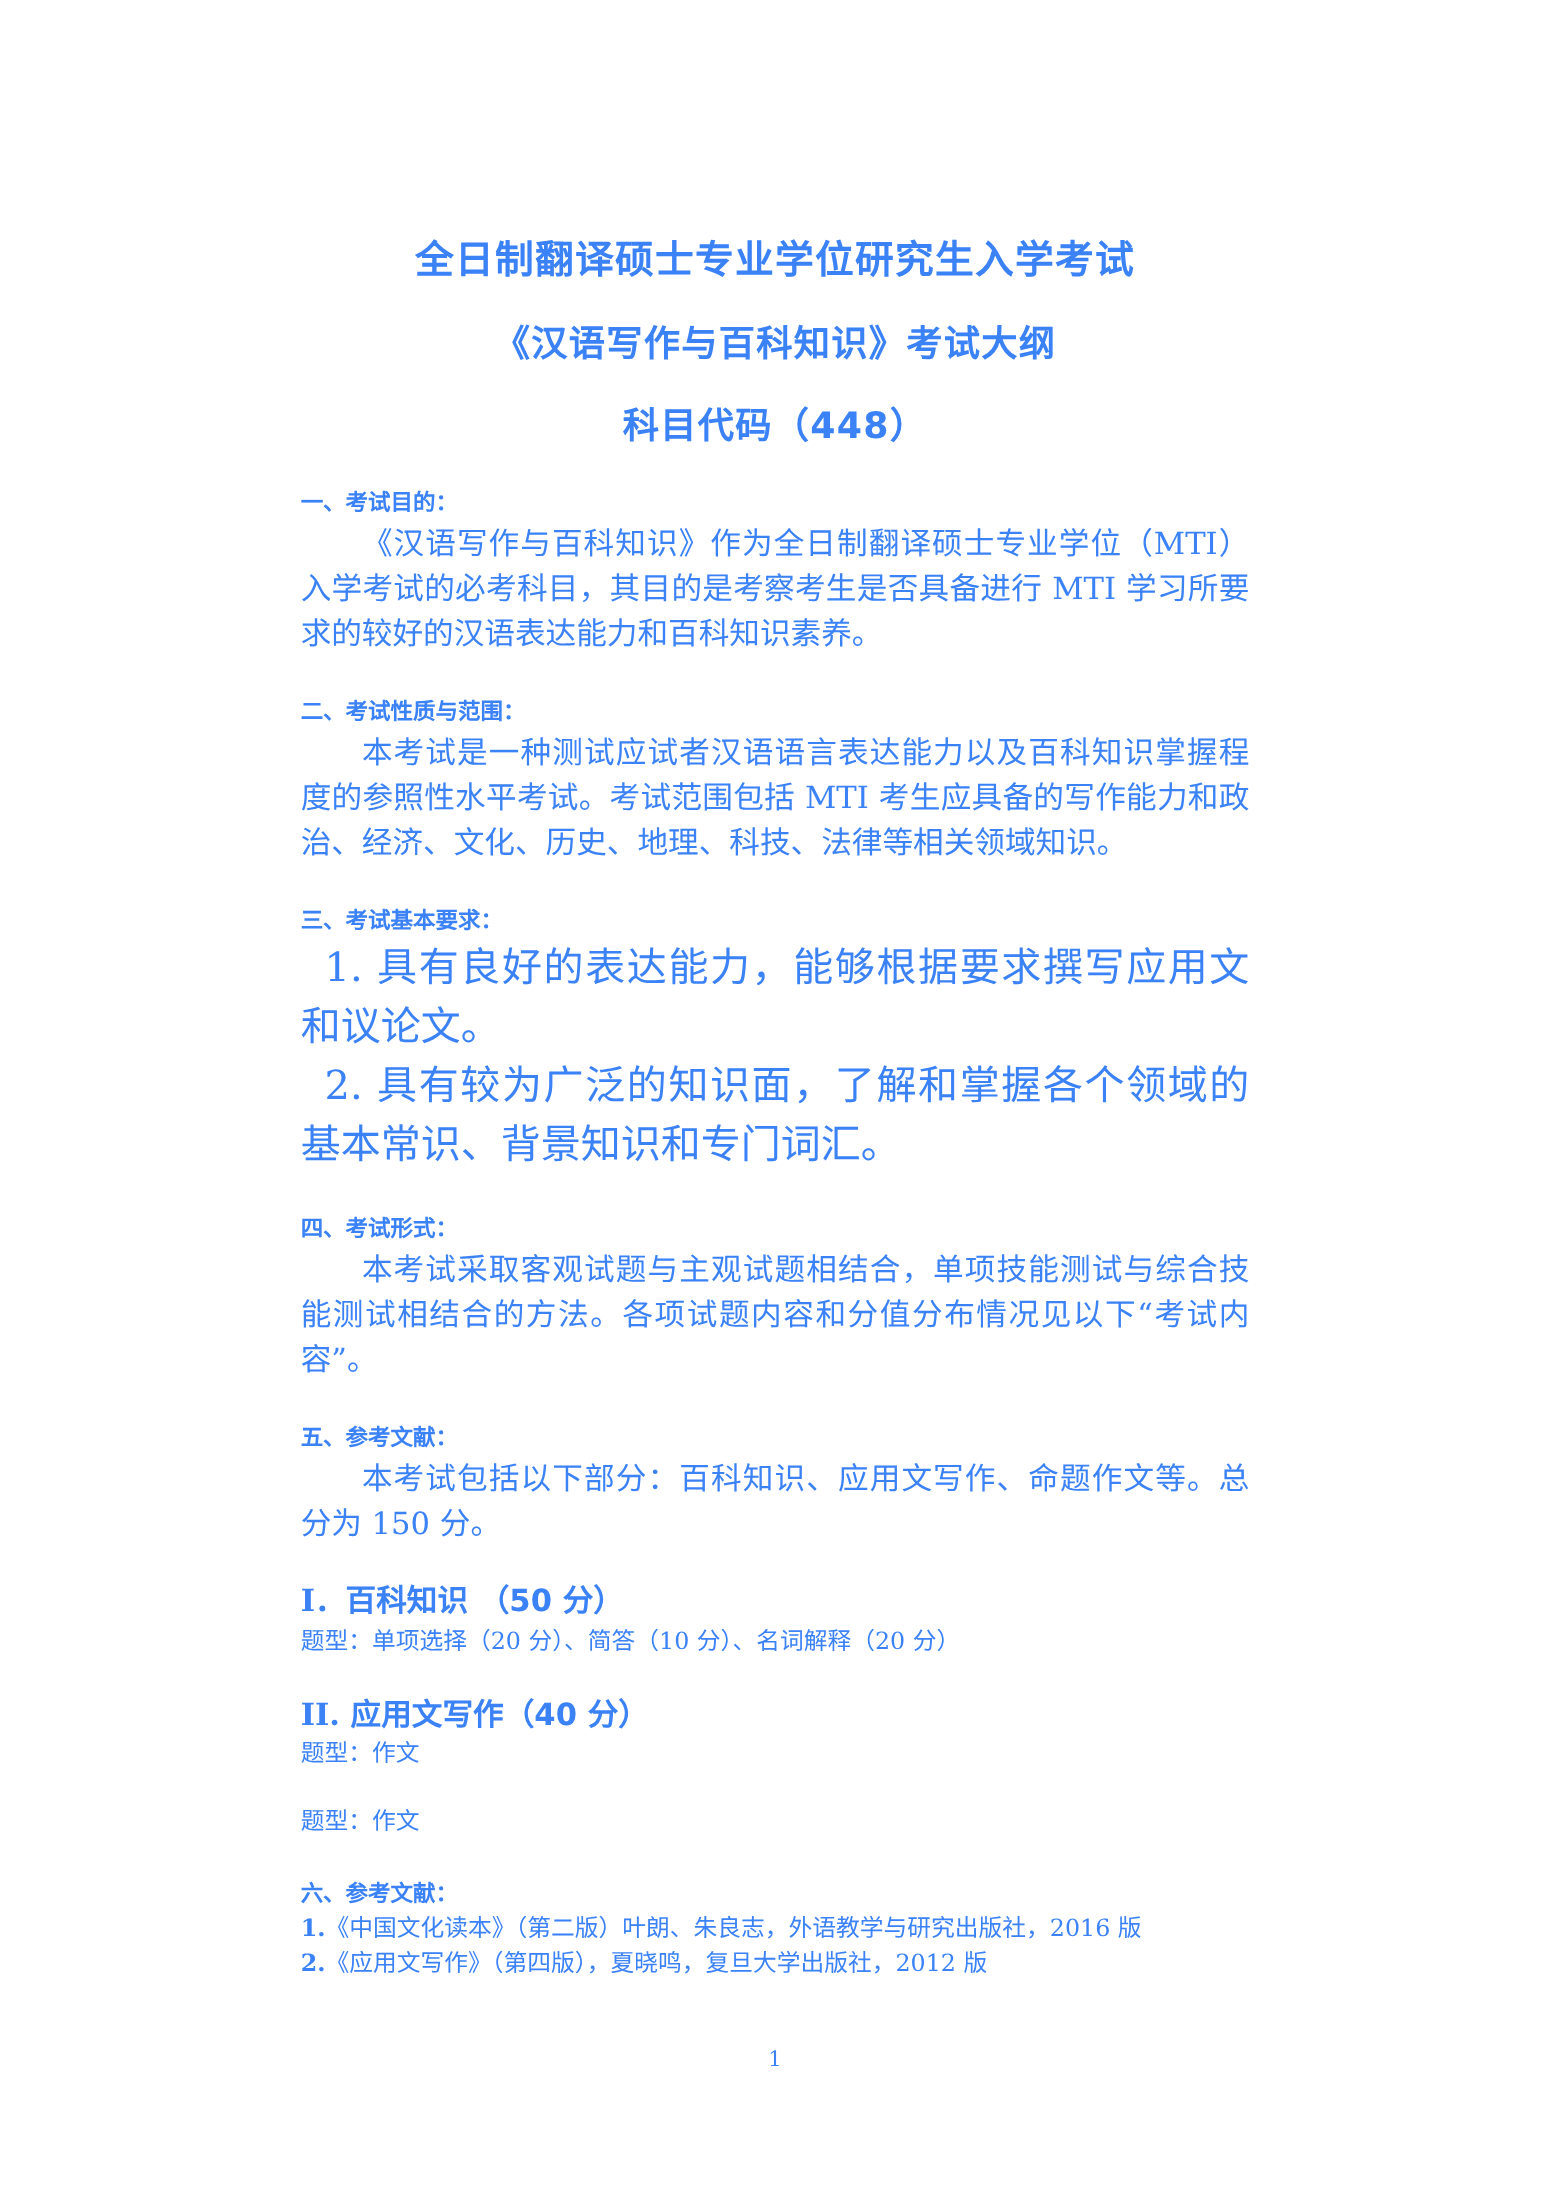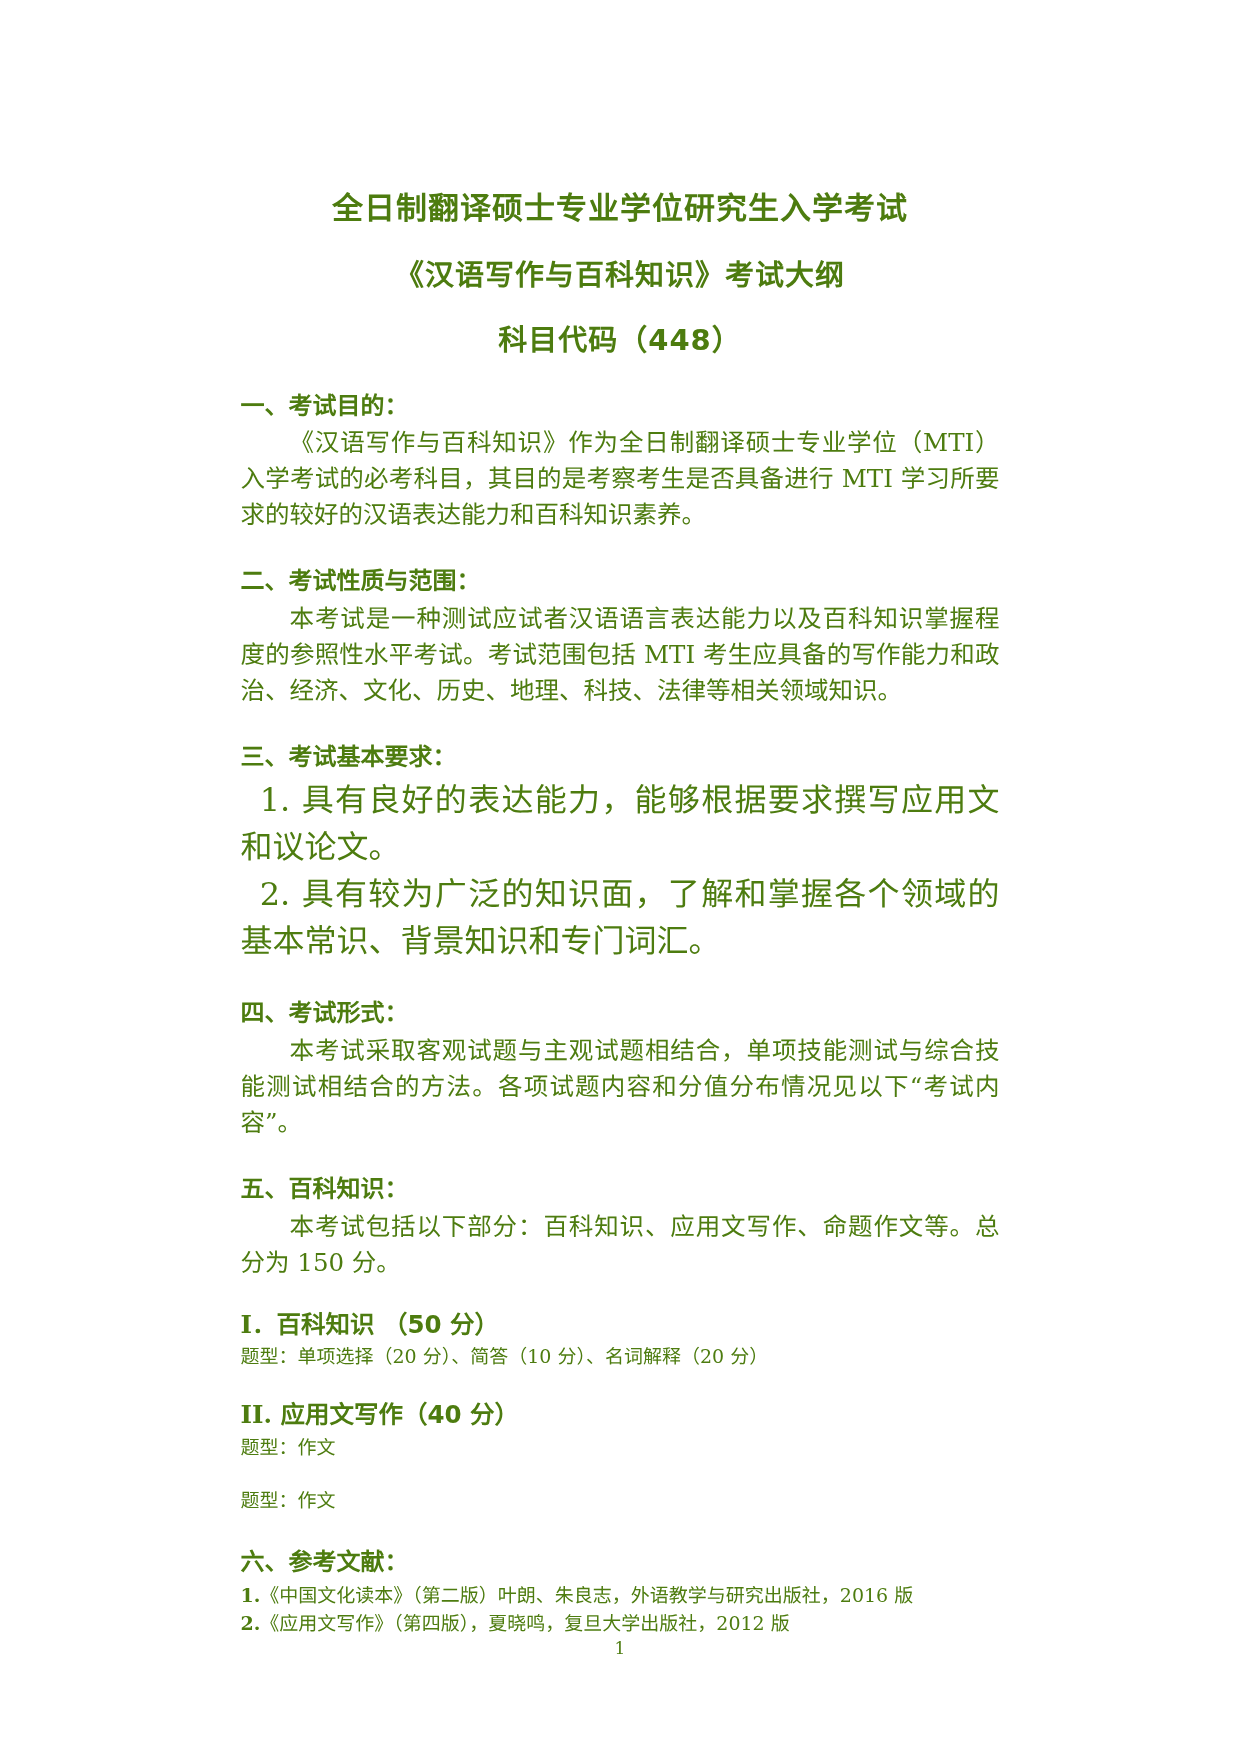--- a/index.html
+++ b/index.html
@@ -9,21 +9,21 @@
   }
   .page {
     position: relative;
     width: 1079px;
     height: 1754px;
     margin: 0 auto;
     background: #ffffff;
     box-sizing: border-box;
     padding: 185px 160px 60px 160px;
     font-family: "DejaVu Serif", "Liberation Serif", serif;
-    color: #4d7c0f;
+    color: #3b82f6;
   }
 
   
   .title-block {
     text-align: center;
   }
   .doc-title {
     font-size: 31px;
     font-weight: bold;
     letter-spacing: 1px;
@@ -47,21 +47,21 @@
     margin: 0 0 26px 0;
     font-family: "DejaVu Sans", "Liberation Sans", sans-serif;
     text-align: center;
   }
 
   
   .section {
     margin-bottom: 17px;
   }
   .section-heading {
-    font-size: 24px;
+    font-size: 18px;
     font-weight: bold;
     line-height: 1.45;
     margin: 0 0 2px 0;
     font-family: Liberation Sans, sans-serif;
   }
   .body-para {
     font-size: 24.5px;
     line-height: 1.47;
     margin: 0;
     text-align: justify;
@@ -161,21 +161,21 @@
   <div class="spacer-sm"></div>
 
   <div class="section">
     <div class="section-heading">四、考试形式：</div>
     <p class="body-para">本考试采取客观试题与主观试题相结合，单项技能测试与综合技能测试相结合的方法。各项试题内容和分值分布情况见以下“考试内容”。</p>
   </div>
 
   <div class="spacer-sm"></div>
 
   <div class="section">
-    <div class="section-heading">五、百科知识：</div>
+    <div class="section-heading">五、参考文献：</div>
     <p class="body-para">本考试包括以下部分：百科知识、应用文写作、命题作文等。总分为 150 分。</p>
   </div>
 
   <div class="part">
     <div class="part-heading">
       <span class="roman">I．</span><span>百科知识</span><span>&nbsp;</span><span>（50 分）</span>
     </div>
     <p class="part-detail">题型：单项选择（20 分）、简答（10 分）、名词解释（20 分）</p>
   </div>
 

